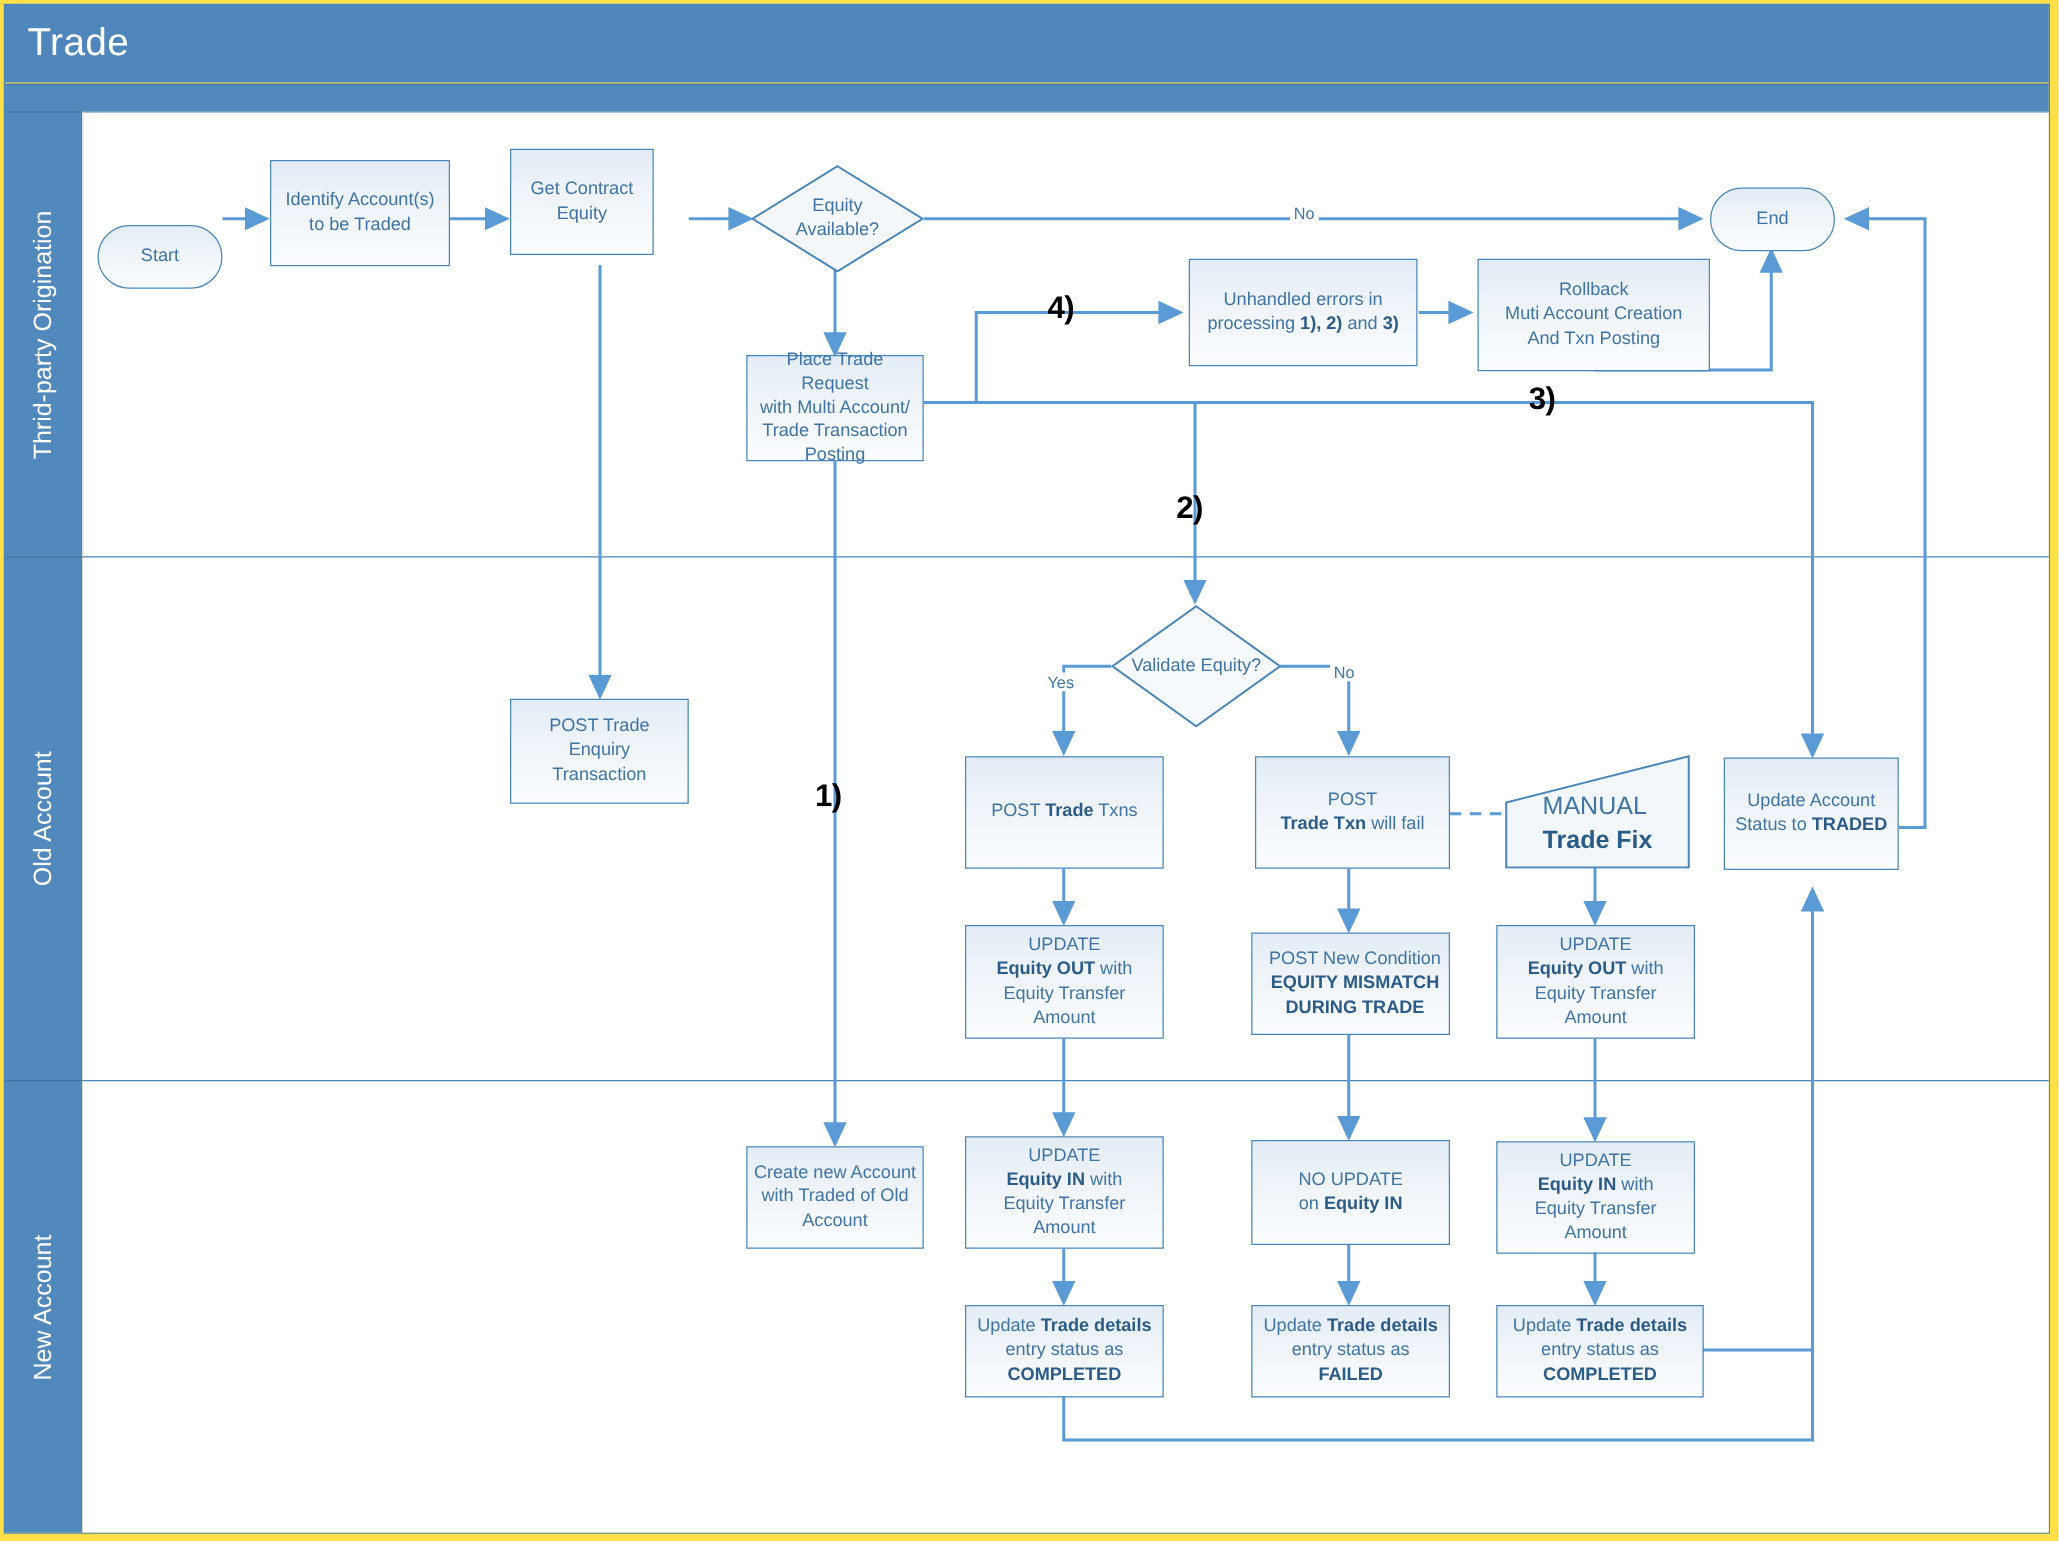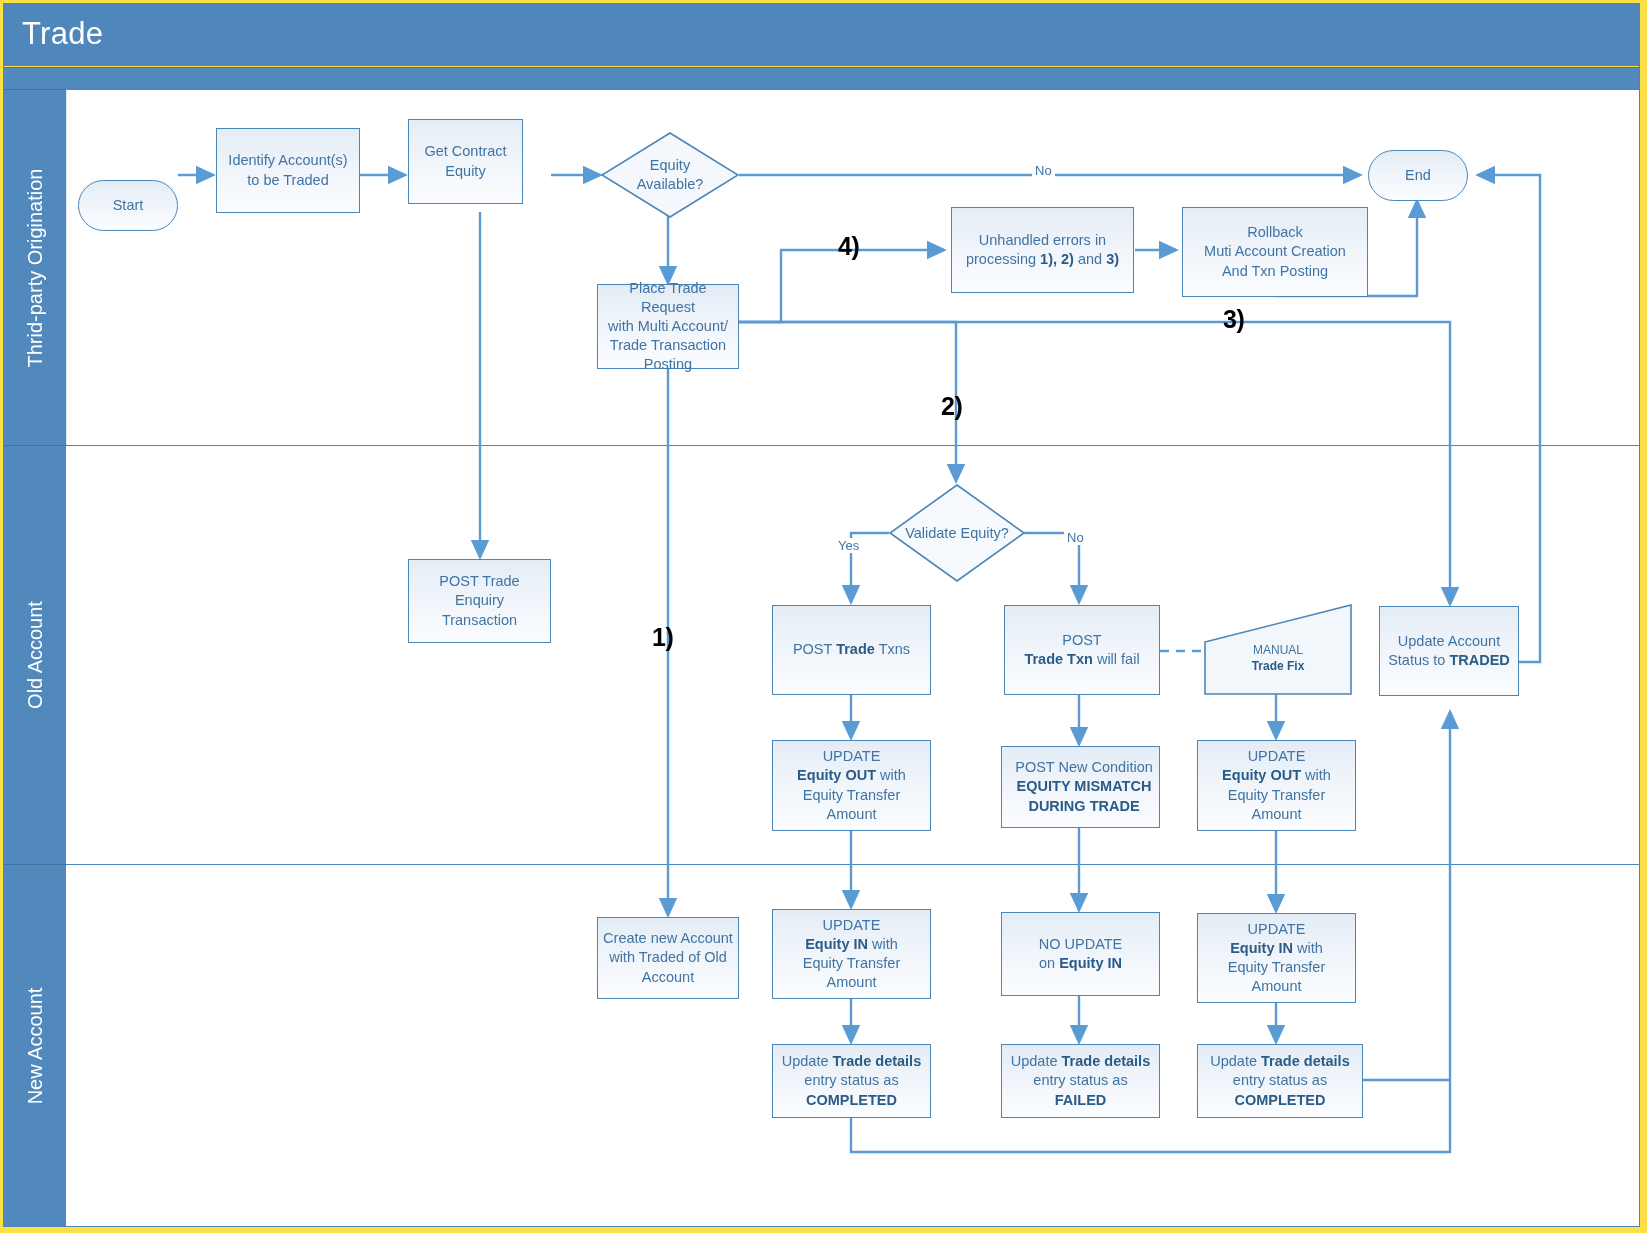--- a/index.html
+++ b/index.html
@@ -34,21 +34,21 @@
   .node b{font-weight:bold;color:#2b5c88;}
 
   
   .dia{position:absolute;display:flex;align-items:center;justify-content:center;}
   .dia .shape{position:absolute;left:0;top:0;width:100%;height:100%;}
   .dia .txt{position:relative;z-index:2;color:#3f74a4;font-size:14.5px;line-height:1.3;text-align:center;}
 
   
   .trap{position:absolute;display:flex;align-items:center;justify-content:center;}
   .trap .shape{position:absolute;left:0;top:0;width:100%;height:100%;}
-  .trap .txt{position:relative;z-index:2;color:#3f74a4;font-size:12px;line-height:1.32;text-align:center;}
+  .trap .txt{position:relative;z-index:2;color:#3f74a4;font-size:20px;line-height:1.32;}
   .trap .txt b{font-weight:bold;color:#2b5c88;}
 
   
   .elabel{position:absolute;color:#3f74a4;font-size:13px;background:#ffffff;padding:0 3px;}
   .marker{position:absolute;color:#000000;font-size:25px;font-weight:bold;letter-spacing:-.5px;}
 </style>
 </head>
 <body>
 
 <div id="stage">

